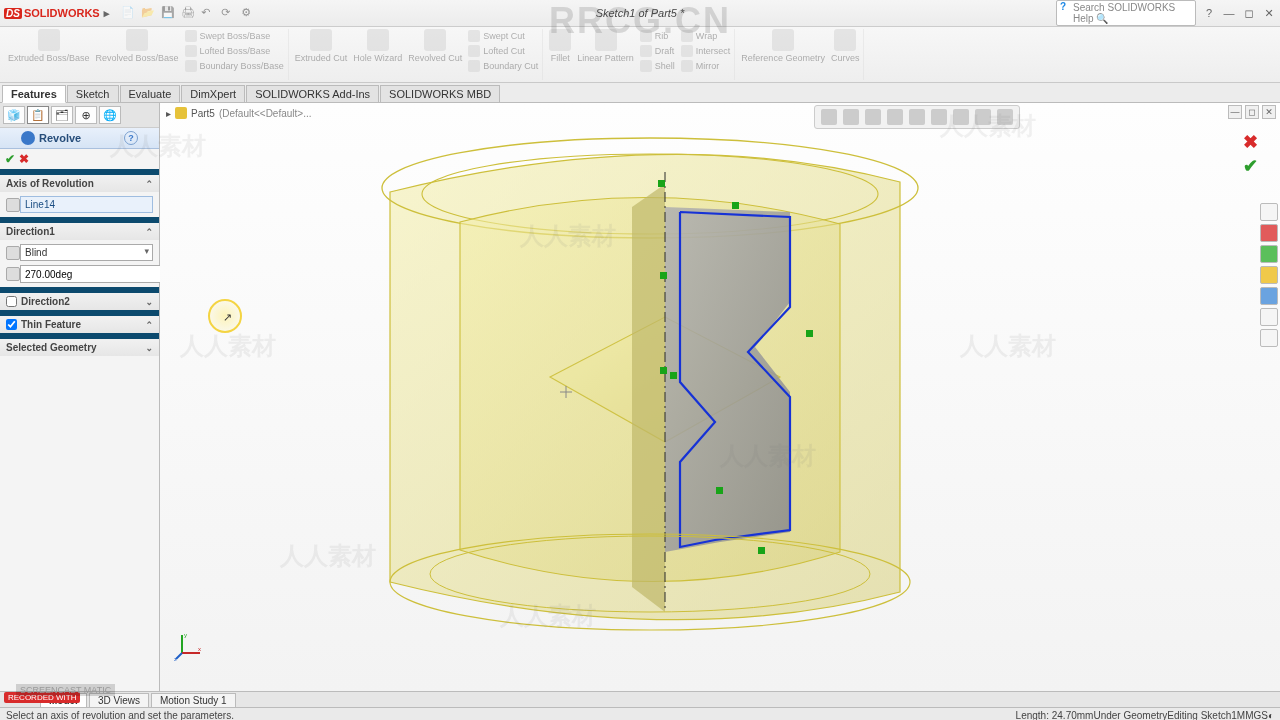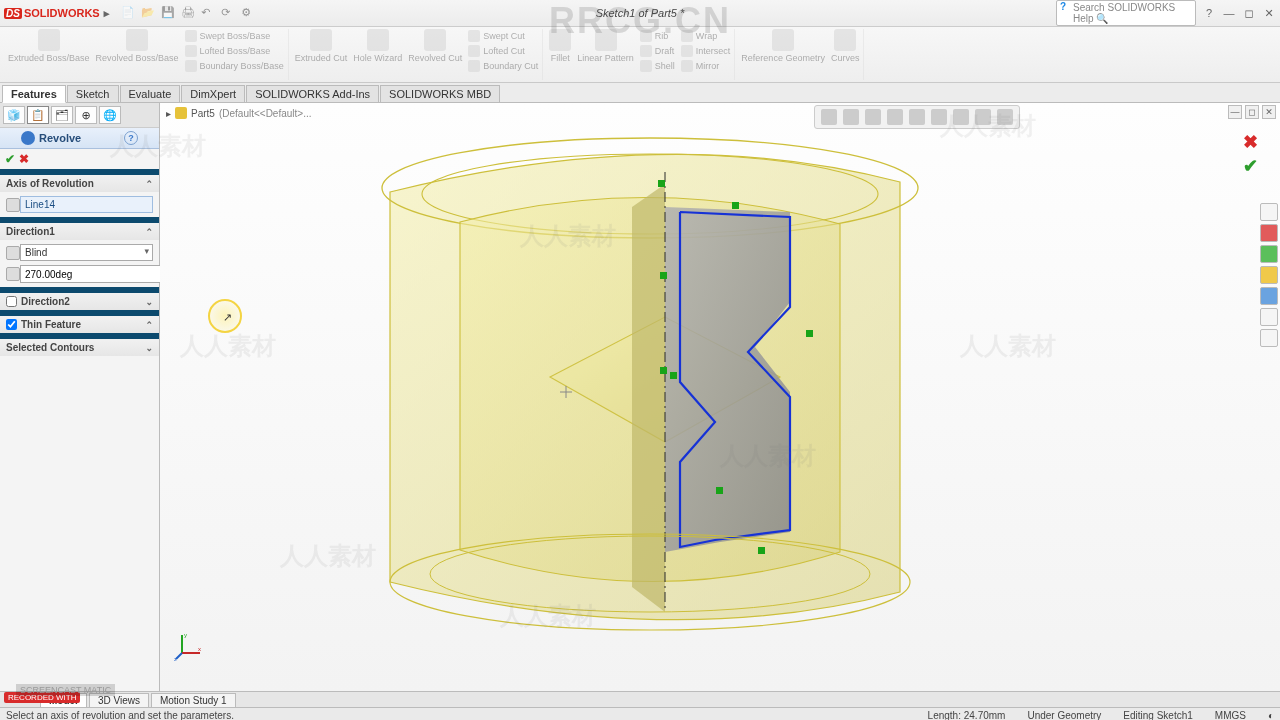--- a/index.html
+++ b/index.html
@@ -88,21 +88,21 @@
   
   .btabs { height:16px; background:#e6e6e6; border-top:1px solid #bbb; display:flex; align-items:center; padding-left:40px; gap:2px; font-size:10px; position:relative; }
   .btab { padding:1px 8px; background:#f4f4f4; border:1px solid #bbb; border-bottom:none; }
   .btab.active { background:#fff; font-weight:bold; }
   .rec-badge { position:absolute; left:4px; top:0; background:#d82b2b; color:#fff; font-size:8px; padding:1px 4px; border-radius:2px; }
 
   
   .status { height:16px; background:#eaeaea; border-top:1px solid #bbb; display:flex; align-items:center; font-size:10px; color:#444; padding:0 6px; }
   .status .hint { flex:0 0 auto; }
   .status .filler { flex:1; }
-  .status .seg { margin-left:22px; }
+  .status .seg { margin-left:0; }
 
   
   .taskbar { height:22px; background:#1a1a1a; display:flex; align-items:center; padding:0 4px; gap:4px; }
   .taskbar .tb { width:26px; height:18px; background:#333; border-radius:2px; }
   .tb.win { background:#0078d7; }
   .screencast { position:absolute; left:16px; bottom:24px; font-size:9px; color:#999; background:rgba(0,0,0,.15); padding:1px 4px; }
 
   
   .wm { position:absolute; font-size:24px; font-weight:bold; color:rgba(120,120,120,.10); pointer-events:none; font-family: "Microsoft YaHei", sans-serif; transform:rotate(0deg); white-space:nowrap; }
   .wm-big { position:absolute; top:0; left:50%; transform:translateX(-50%); font-size:36px; font-weight:bold; color:rgba(100,100,100,.22); letter-spacing:2px; pointer-events:none; }
@@ -335,21 +335,21 @@
         <span class="chk">
             <input type="checkbox" checked="" style="">
             <span>Thin Feature</span>
           </span>
         <span class="chev">⌃</span>
       </div>
     </div>
 
     <div class="sect">
       <div class="sect-h">
-          <span>Selected Contours</span>
+          <span>Selected Geometry</span>
           <span class="chev">⌄</span>
         </div>
     </div>
   </div>
 
   <div class="gfx">
     <div class="breadcrumb">
       <span>▸</span>
       <span class="bc-ico"></span>
       <span>Part5</span>

